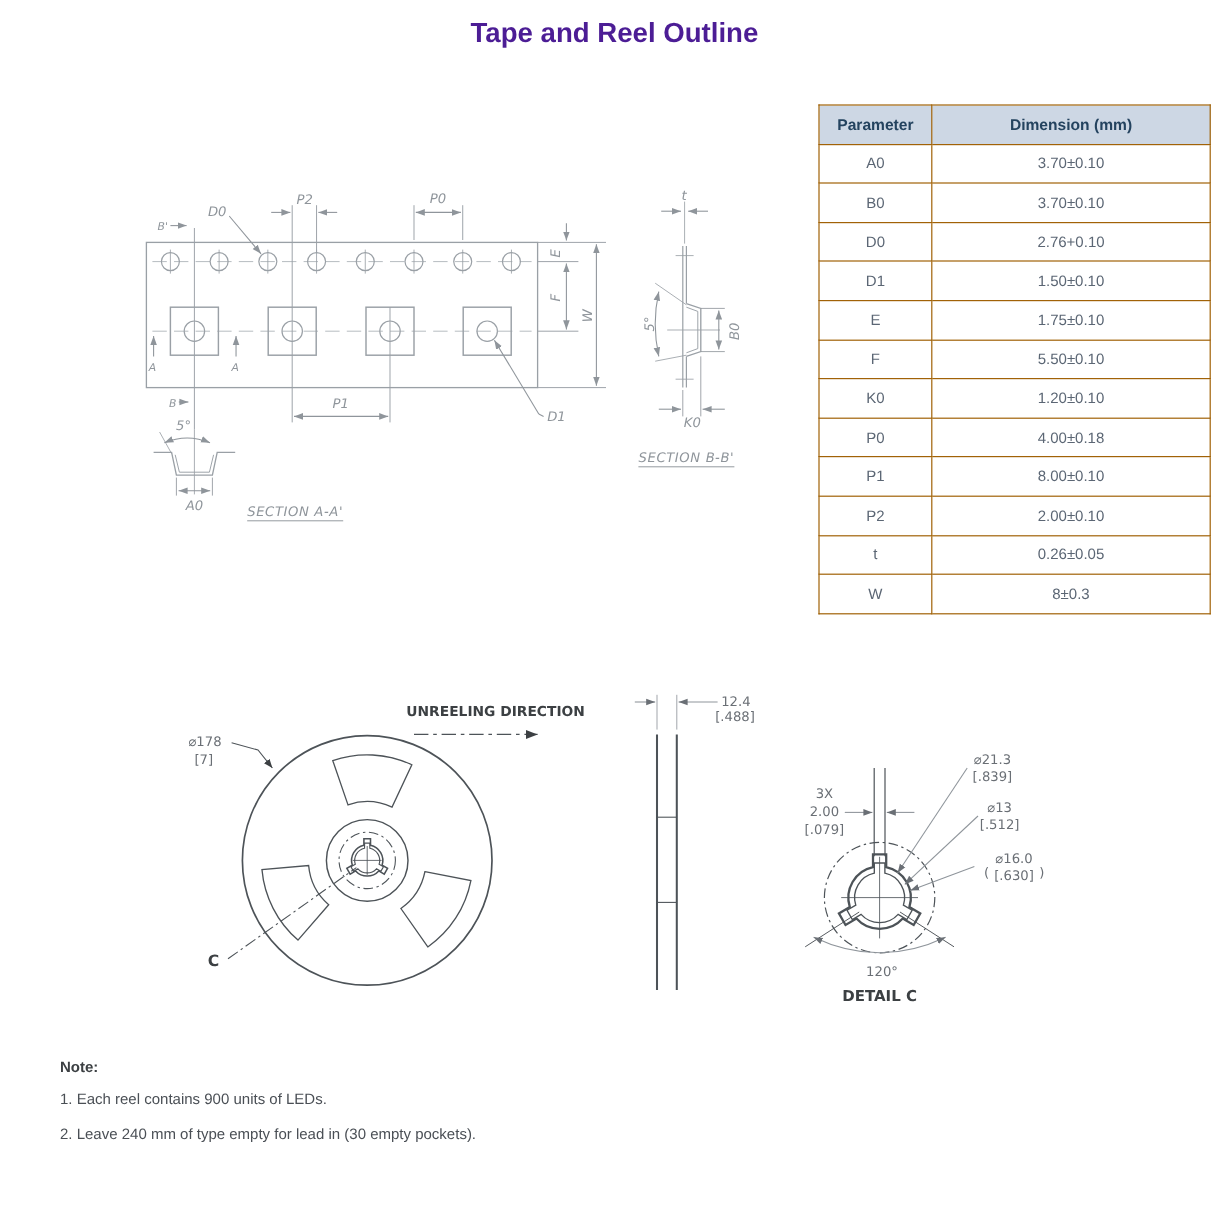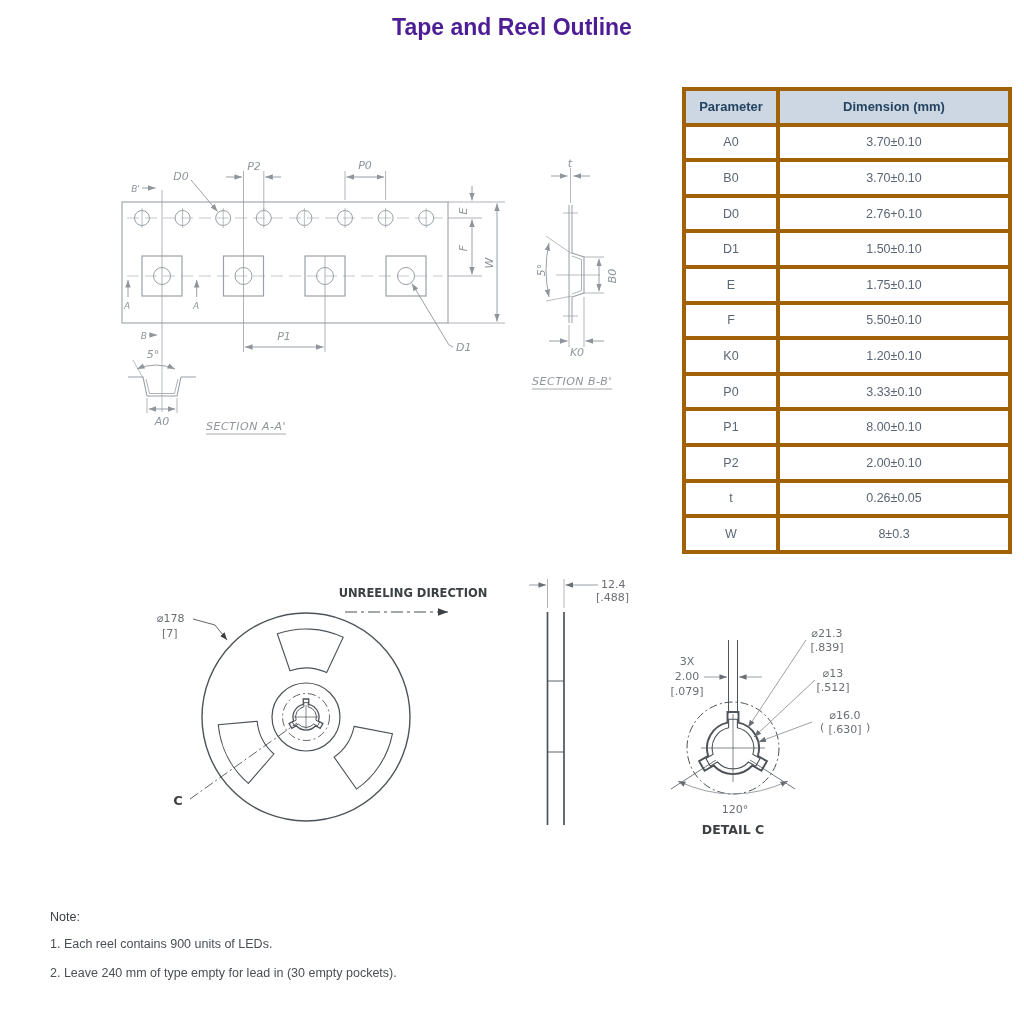--- a/index.html
+++ b/index.html
@@ -3,36 +3,36 @@
 <meta charset="utf-8">
 <style>
   html,body{margin:0;padding:0;background:#ffffff;}
   .page{position:relative;width:1024px;height:1024px;background:#fff;overflow:hidden;
         font-family:"Liberation Sans",sans-serif;}
   .title{position:absolute;left:0;top:14px;width:1024px;text-align:center;
          font-size:23px;font-weight:700;color:#4c1d95;}
   
   .dimtable{position:absolute;left:682px;top:87px;width:326px;border-collapse:collapse;
             font-size:12.5px;table-layout:fixed;}
-  .dimtable th,.dimtable td{border:4px solid #a16207;text-align:center;vertical-align:middle;
+  .dimtable th,.dimtable td{border:1px solid #a16207;text-align:center;vertical-align:middle;
             height:31.6px;padding:0;}
   .dimtable th{background:#cdd7e4;color:#24435f;font-weight:700;font-size:13px;}
   .dimtable td{color:#5b6674;background:#fff;}
   .dimtable col.c1{width:94px;} .dimtable col.c2{width:232px;}
   
   svg{position:absolute;overflow:visible;}
   svg text{font-family:"DejaVu Sans","Liberation Sans",sans-serif;}
   .cad{font-style:italic;fill:#8f959b;font-size:11px;}
   .cadsm{font-style:italic;fill:#8f959b;font-size:9px;}
   .sect{font-style:italic;fill:#8f959b;font-size:11px;letter-spacing:.5px;}
   .dimtxt{fill:#6a6f75;font-size:11px;}
   .darktxt{fill:#3c4043;font-weight:700;}
   
   .notes{position:absolute;left:50px;top:882px;color:#3c4043;font-size:12.5px;}
-  .notes .nh{font-weight:400;margin-bottom:13px;margin-top:28px;}
+  .notes .nh{font-weight:700;margin-bottom:13px;}
   .notes .ni{color:#4a4f55;margin-bottom:14.5px;}
 </style>
 </head>
 <body>
 
 <div class="page">
 
   <div class="title">Tape and Reel Outline</div>
 
   <svg style="left:85px;top:150px" width="575" height="300" viewBox="85 150 575 300">
@@ -307,21 +307,21 @@
       <tr>
           <td>F</td>
           <td>5.50±0.10</td>
         </tr>
       <tr>
           <td>K0</td>
           <td>1.20±0.10</td>
         </tr>
       <tr>
           <td>P0</td>
-          <td>3.33±0.10</td>
+          <td>4.00±0.18</td>
         </tr>
       <tr>
           <td>P1</td>
           <td>8.00±0.10</td>
         </tr>
       <tr>
           <td>P2</td>
           <td>2.00±0.10</td>
         </tr>
       <tr>

